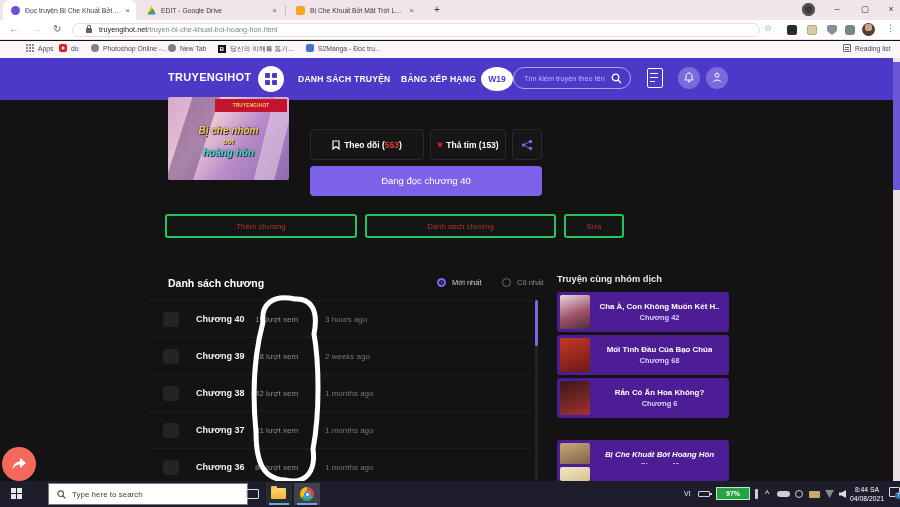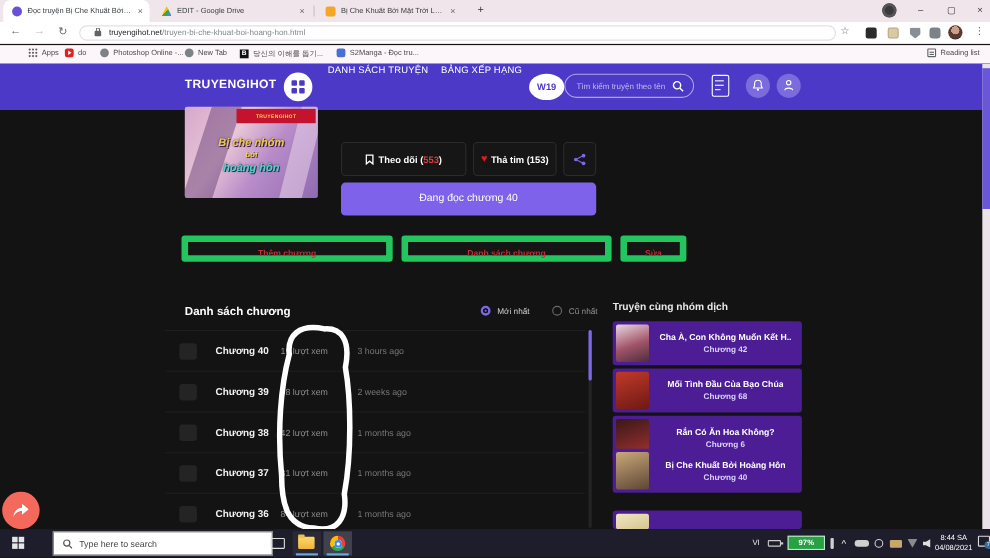--- a/index.html
+++ b/index.html
@@ -33,21 +33,21 @@
   .appsgrid { display:grid; grid-template-columns:repeat(3,2px); grid-gap:1px; }
   .appsgrid i { width:2px; height:2px; background:#5f6368; border-radius:50%; }
 
   
   #site { top:58px; left:0; width:900px; height:423px; background:#131313; overflow:hidden; }
   #siteheader { position:absolute; top:0; left:0; width:900px; height:42px; background:#4c39c7; }
   .logo { position:absolute; top:13px; left:168px; font-size:11px; font-weight:bold; color:#fff; letter-spacing:.3px; }
   .circleic { position:absolute; top:8px; width:26px; height:26px; border-radius:50%; background:#fff; }
   .gridglyph { position:absolute; top:7px; left:7px; display:grid; grid-template-columns:5px 5px; grid-gap:2px; }
   .gridglyph i { width:5px; height:5px; background:#4c39c7; border-radius:1px; }
-  .navitem { position:absolute; top:0; font-size:8.6px; font-weight:normal; color:#fff; letter-spacing:.2px; }
+  .navitem { position:absolute; top:16px; font-size:8.6px; font-weight:bold; color:#fff; letter-spacing:.2px; }
   #wbadge { position:absolute; top:9px; left:481px; width:32px; height:24px; border-radius:50%; background:#fff;
             display:flex; align-items:center; justify-content:center; font-weight:bold; color:#4c39c7; font-size:8.5px; }
   #hsearch { position:absolute; top:9px; left:513px; width:118px; height:22px; border:1px solid rgba(255,255,255,.55);
              border-radius:11px; background:transparent; }
   #hsearch input { position:absolute; top:0; left:10px; width:86px; height:20px; background:transparent; border:none; outline:none;
                    font-family:"Liberation Sans",sans-serif; font-size:7.3px; color:#fff; }
   #hsearch input::placeholder { color:#c4b7f2; }
   .hround { position:absolute; top:9px; width:22px; height:22px; border-radius:50%; background:#7b6bdc; }
   #bookic { position:absolute; top:10px; left:647px; width:16px; height:20px; border:1.6px solid #fff; border-radius:2px; }
   #bookic i { position:absolute; left:2px; height:1.4px; background:#fff; width:8px; }
@@ -67,22 +67,22 @@
 
   .darkbtn { position:absolute; height:31px; background:#161616; border:1px solid #2b2b2b; border-radius:4px;
              display:flex; align-items:center; justify-content:center; color:#fff; font-weight:bold; font-size:8.5px; }
   #followbtn { top:71px; left:310px; width:114px; }
   #heartbtn  { top:71px; left:430px; width:76px; }
   #sharebtn  { top:71px; left:512px; width:30px; }
   .cnt-red { color:#e04040; }
   .heartg { color:#e01818; font-size:10px; margin-right:3px; }
   #readingbtn { position:absolute; top:108px; left:310px; width:232px; height:30px; background:#7e62ea; border-radius:4px;
                 color:#fff; font-size:9.5px; text-align:center; line-height:30px; }
-  .actbtn { position:absolute; top:156px; height:24px; background:#151515; border:6px solid #22c55e; border-radius:3px;
-            color:#b93030; font-weight:bold; font-size:7.8px; text-align:center; }
+  .actbtn { position:absolute; top:156px; height:24px; background:#151515; border:2px solid #22c55e; border-radius:3px;
+            color:#b93030; font-weight:normal; font-size:7.8px; text-align:center; }
   .actbtn span { display:inline-block; line-height:22px; }
 
   #chtitle { position:absolute; top:219px; left:168px; font-size:10.5px; font-weight:bold; color:#fff; }
   .radio { position:absolute; top:220px; width:9px; height:9px; border-radius:50%; }
   .radio.sel { border:2px solid #7a68e8; background:#7a68e8; box-shadow:inset 0 0 0 1.5px #131313; }
   .radio.un  { border:1.5px solid #6a6a6a; }
   .radlbl { position:absolute; top:220px; font-size:7.5px; }
   #chlist { position:absolute; top:242px; left:150px; width:382px; border-top:1px solid #1f1f1f; }
   .chrow { position:relative; height:37px; border-bottom:1px solid #1f1f1f; }
   .chk { position:absolute; top:11px; left:13px; width:16px; height:15px; background:#242424; border-radius:3px; }
@@ -361,21 +361,21 @@
         <span class="sbc">Chương 68</span>
       </span>
   </div>
   <div class="sbcard" style="top:320px;">
     <span class="sbthumb" style="background:linear-gradient(160deg,#3a1818,#a23232);"></span>
     <span class="sbtext">
         <span class="sbt ell">Rắn Có Ăn Hoa Không?</span>
         <span class="sbc">Chương 6</span>
       </span>
   </div>
-  <div class="sbcard" style="top:350px;">
+  <div class="sbcard" style="top:382px;font-style:italic;">
     <span class="sbthumb" style="background:linear-gradient(160deg,#caa878,#5e4636);"></span>
     <span class="sbtext">
         <span class="sbt ell">Bị Che Khuất Bởi Hoàng Hôn</span>
         <span class="sbc">Chương 40</span>
       </span>
   </div>
   <div class="sbcard" style="top:406px; height:17px;">
     <span class="sbthumb" style="background:linear-gradient(160deg,#f0e8c2,#d6c48e); height:14px;"></span>
   </div>
 

